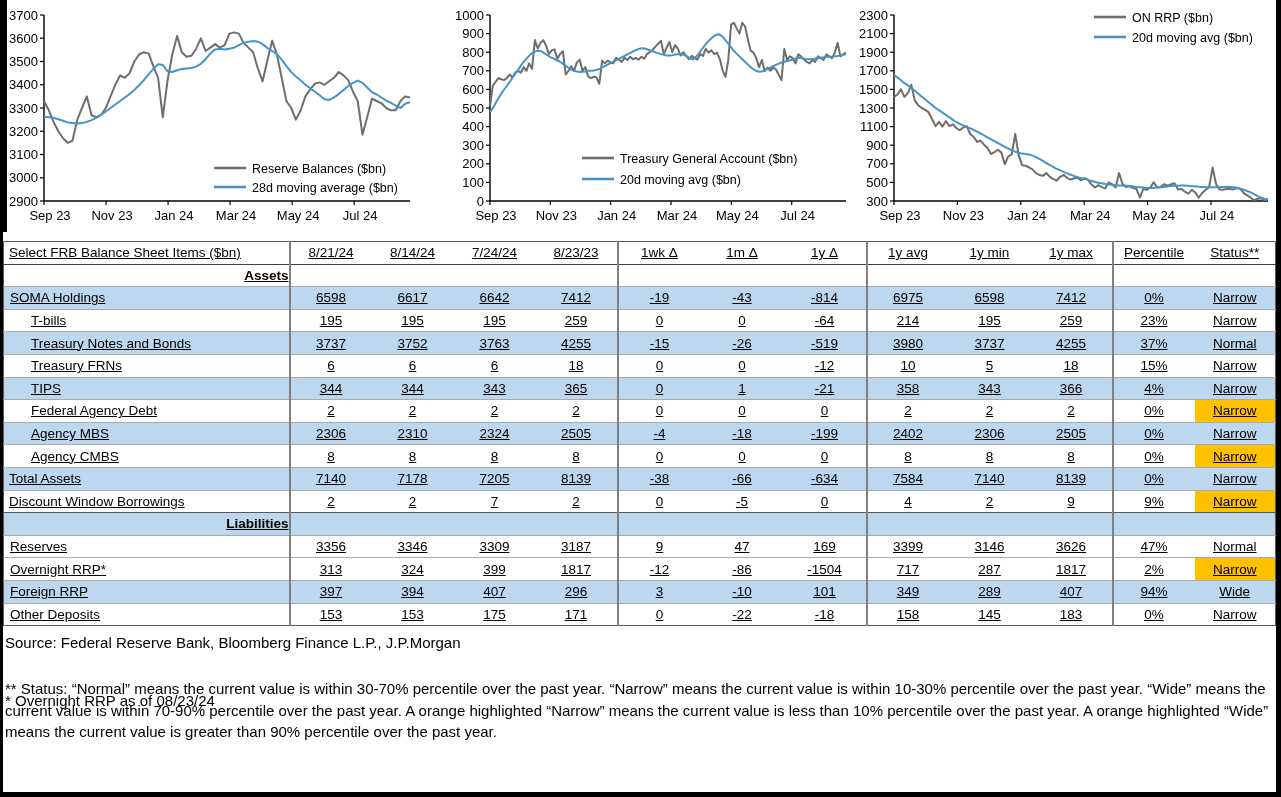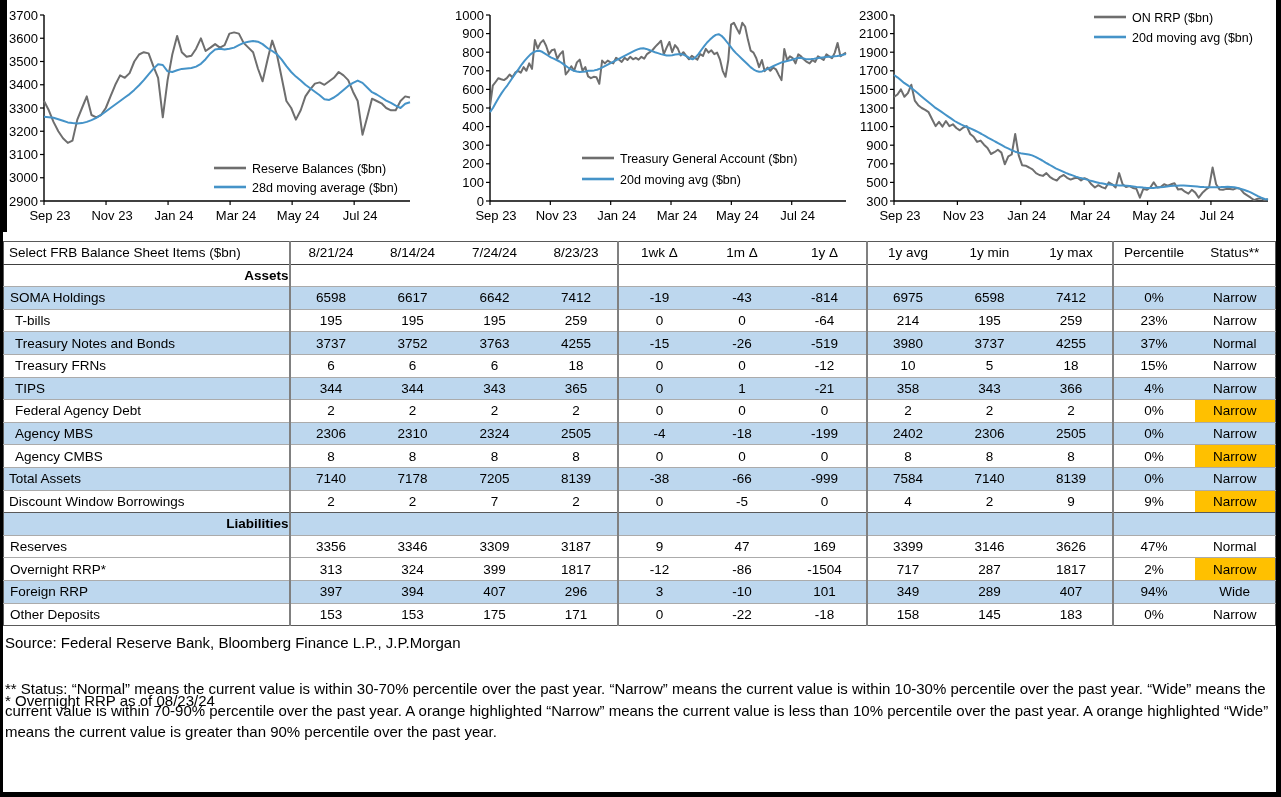--- a/index.html
+++ b/index.html
@@ -8,28 +8,28 @@
   .edge{position:absolute;background:#000;}
   #edge-left-wide{left:0;top:0;width:7px;height:232px;}
   #edge-left-thin{left:0;top:0;width:3px;height:797px;}
   #edge-right{left:1276px;top:0;width:5px;height:797px;}
   #edge-bottom{left:0;top:792px;width:1281px;height:5px;}
   .chart{position:absolute;top:5px;}
   #chart0{left:6px;}
   #chart1{left:452px;}
   #chart2{left:856px;}
   #table-wrap{position:absolute;left:3px;top:241px;}
-  table{border-collapse:collapse;table-layout:fixed;font-size:13.5px;color:#000;}
+  table{border-collapse:collapse;table-layout:fixed;font-size:13.5px;color:#000;text-decoration:underline;}
   td,th{height:21.6px;padding:0;text-align:center;font-weight:normal;
         white-space:nowrap;overflow:hidden;border-top:1px solid #ababab;}
   table{border:1px solid #595959;}
   thead th{border-top:none;border-bottom:1px solid #404040;}
   .lbl{text-align:left;padding-left:5px;}
   .ind1{padding-left:6px;}
-  .ind2{padding-left:11px;margin-left:28px;}
+  .ind2{padding-left:27px;margin-left:28px;}
   .sec{font-weight:bold;text-align:right;}
   .ge{border-right:2px solid #808080;}
   .shade td{background:#BDD7EE;}
   .hl{background:#FFC000;}
   tr.liab{border-top:1px solid #595959;}
   tr.liab td{border-top:none;}
   .footer{position:absolute;left:5px;width:1268px;font-size:15px;color:#000;}
   #src-line{top:634px;}
   #note1-line{top:692px;}
   #note2-line{top:678px;line-height:21.5px;}
@@ -340,21 +340,21 @@
             <td class="hl">Narrow</td>
           </tr>
           <tr class="shade">
             <td class="lbl ge">Total Assets</td>
             <td>7140</td>
             <td>7178</td>
             <td>7205</td>
             <td class="ge">8139</td>
             <td>-38</td>
             <td>-66</td>
-            <td class="ge">-999</td>
+            <td class="ge">-634</td>
             <td>7584</td>
             <td>7140</td>
             <td class="ge">8139</td>
             <td>0%</td>
             <td class="hl">Narrow</td>
           </tr>
           <tr>
             <td class="lbl ge">Discount Window Borrowings</td>
             <td>2</td>
             <td>2</td>

